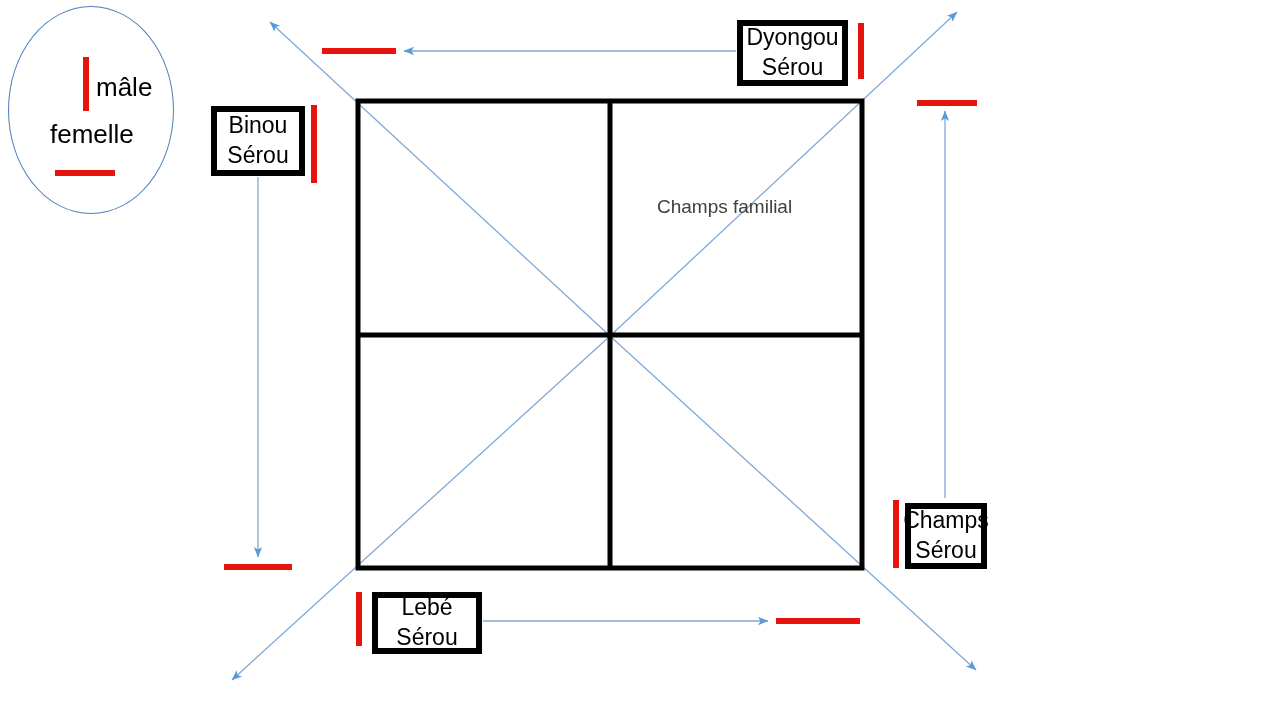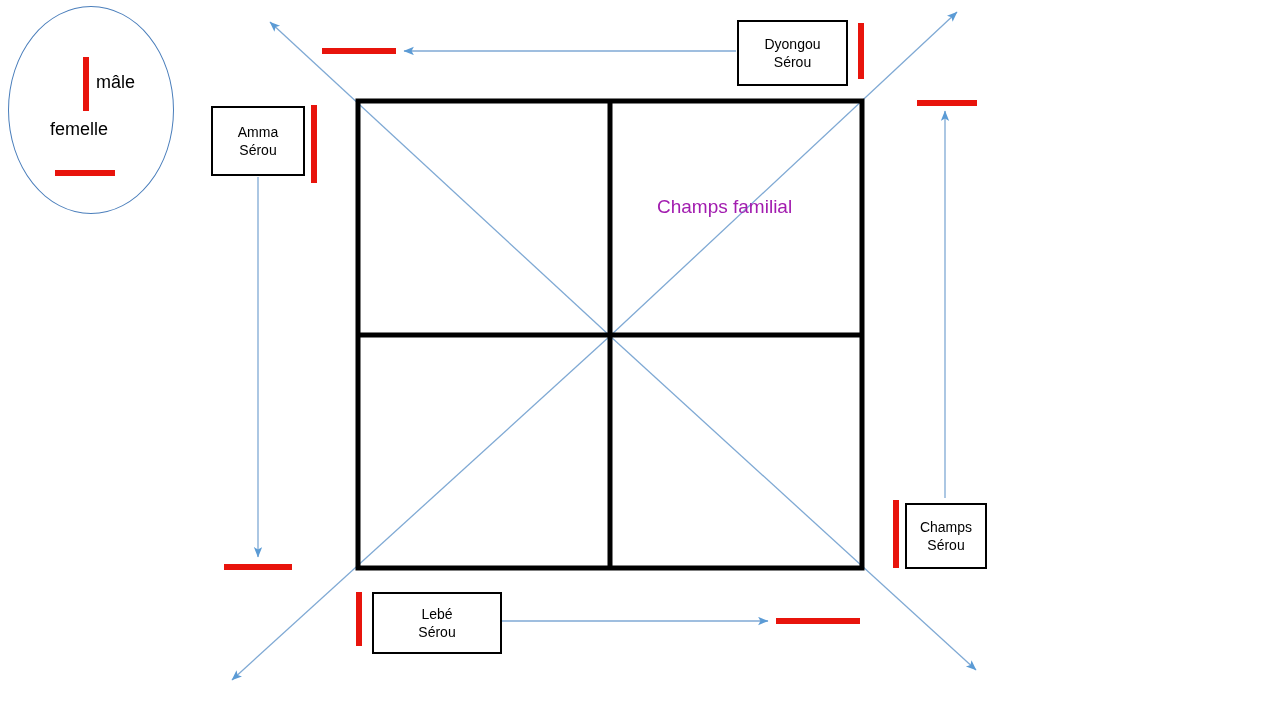--- a/index.html
+++ b/index.html
@@ -23,27 +23,27 @@
     left: 0;
     top: 0;
     width: 1280px;
     height: 720px;
     pointer-events: none;
   }
   
   .label-box {
     position: absolute;
     box-sizing: border-box;
-    border: 2px solid #000000;
+    border: 6px solid #000000;
     background: #ffffff;
     display: flex;
     flex-direction: column;
     align-items: center;
     justify-content: center;
-    font-size: 14px;
+    font-size: 23px;
     color: #000000;
     line-height: 1.30;
     text-align: center;
     white-space: nowrap;
   }
   .label-box .ln {
     display: block;
   }
   
   .mark-male {
@@ -63,29 +63,29 @@
     top: 6px;
     width: 166px;
     height: 208px;
     border: 1px solid #4a7ebb;
     border-radius: 50%;
     box-sizing: border-box;
     background: transparent;
   }
   .legend-text {
     position: absolute;
-    font-size: 18px;
+    font-size: 26px;
     color: #000000;
     white-space: nowrap;
   }
   
   .field-text {
     position: absolute;
     font-size: 19px;
-    color: #a21caf;
+    color: #404040;
     white-space: nowrap;
   }
 </style>
 </head>
 <body>
 
 <div id="stage">
 
   <svg id="artwork" viewBox="0 0 1280 720">
     <defs>
@@ -119,38 +119,38 @@
 
   <div id="legend-ellipse"></div>
 
   <div class="mark-male" style="left:83px; top:57px; height:54px;"></div>
   <div class="legend-text" style="left:96px; top:72px;">mâle</div>
 
   <div class="legend-text" style="left:50px; top:119px;">femelle</div>
   <div class="mark-female" style="left:55px; top:170px; width:60px;"></div>
 
   <div class="label-box" style="left:211px; top:106px; width:94px; height:70px;">
-    <span class="ln">Amma</span>
+    <span class="ln">Binou</span>
     <span class="ln">Sérou</span>
   </div>
   <div class="mark-male" style="left:311px; top:105px; height:78px;"></div>
 
   <div class="label-box" style="left:737px; top:20px; width:111px; height:66px;">
     <span class="ln">Dyongou</span>
     <span class="ln">Sérou</span>
   </div>
   <div class="mark-male" style="left:858px; top:23px; height:56px;"></div>
 
   <div class="label-box" style="left:905px; top:503px; width:82px; height:66px;">
     <span class="ln">Champs</span>
     <span class="ln">Sérou</span>
   </div>
   <div class="mark-male" style="left:893px; top:500px; height:68px;"></div>
 
-  <div class="label-box" style="left:372px; top:592px; width:130px; height:62px;">
+  <div class="label-box" style="left:372px; top:592px; width:110px; height:62px;">
     <span class="ln">Lebé</span>
     <span class="ln">Sérou</span>
   </div>
   <div class="mark-male" style="left:356px; top:592px; height:54px;"></div>
 
   <div class="mark-female" style="left:322px; top:48px; width:74px;"></div>
   <div class="mark-female" style="left:917px; top:100px; width:60px;"></div>
   <div class="mark-female" style="left:224px; top:564px; width:68px;"></div>
   <div class="mark-female" style="left:776px; top:618px; width:84px;"></div>
 

